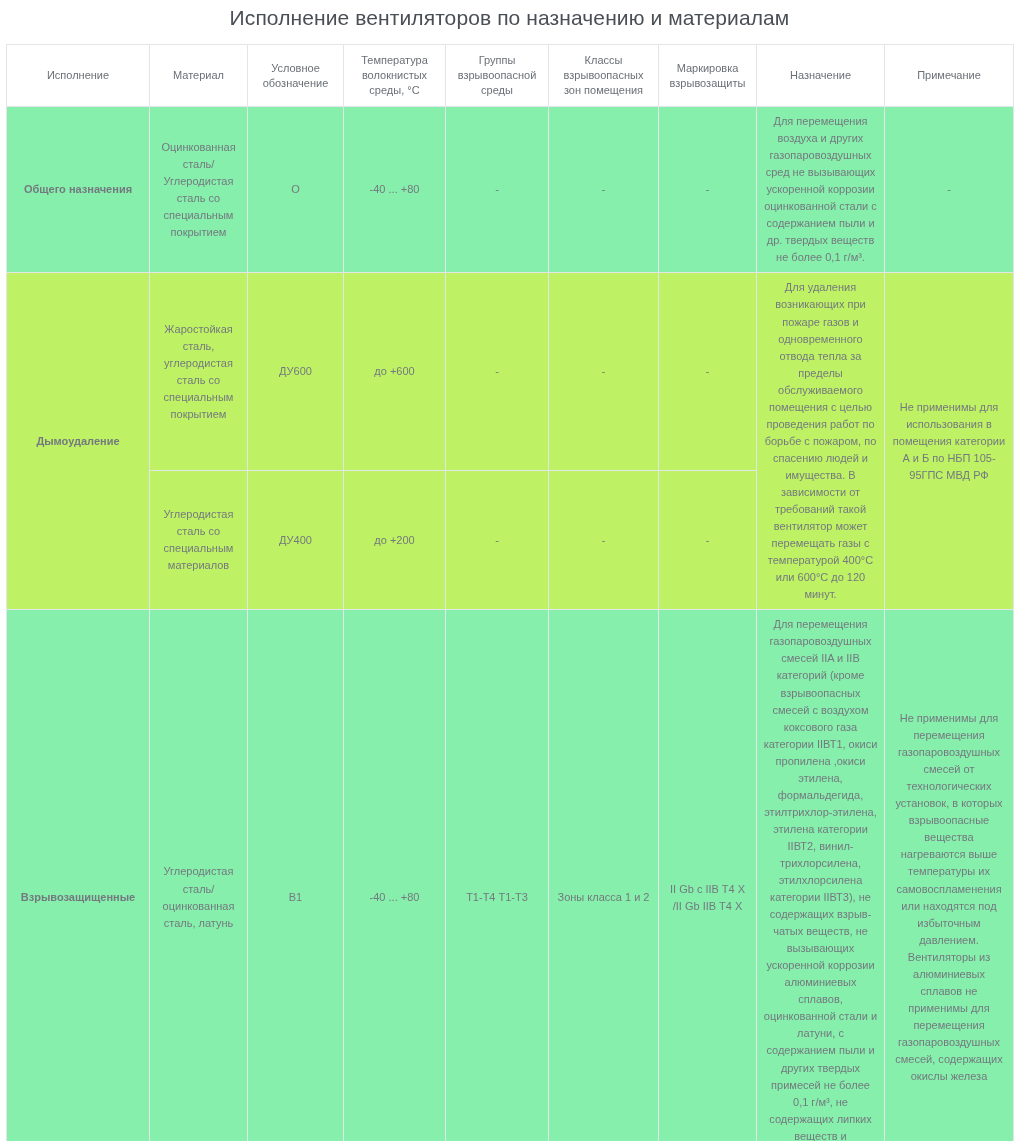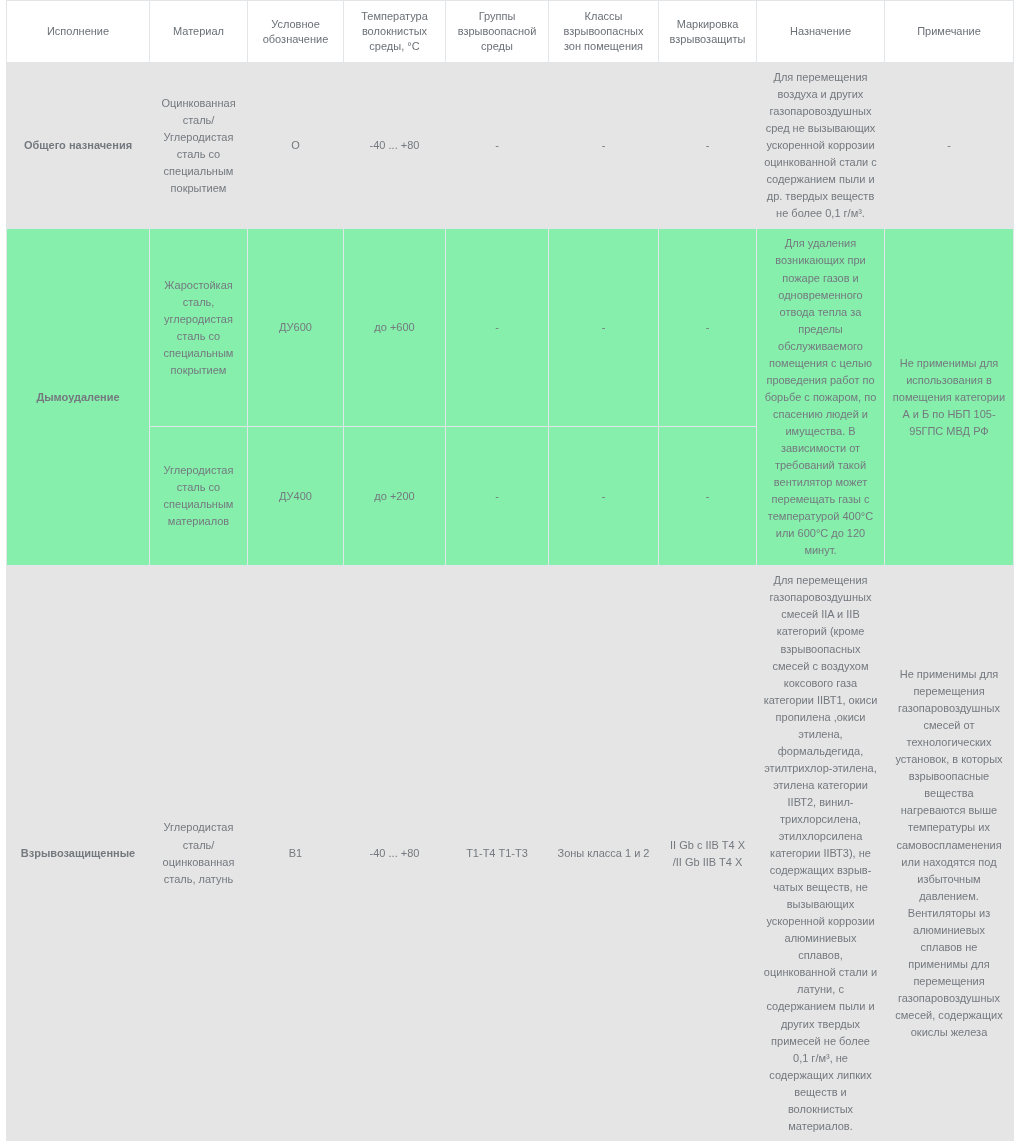--- a/index.html
+++ b/index.html
@@ -53,44 +53,45 @@
     font-size: 11px;
     line-height: 1.55;
     color: #74797f;
   }
   td.rowname {
     font-size: 12px;
     color: #5e6368;
     font-weight: bold;
   }
   tr.shaded td {
-    background: #86efac;
+    background: #bef264;
   }
   tr.plain td {
-    background: #e5e5e5;
+    background: #86efac;
   }
   .col-0 { width: 143px; }
   .col-1 { width: 98px; }
   .col-2 { width: 96px; }
   .col-3 { width: 102px; }
   .col-4 { width: 103px; }
   .col-5 { width: 110px; }
   .col-6 { width: 98px; }
   .col-7 { width: 128px; }
   .col-8 { width: 129px; }
   .purpose-cell {
     font-size: 11px;
     line-height: 1.55;
   }
 </style>
 </head>
 <body>
 
 <div class="page">
 
+  <h1 class="page-title">Исполнение вентиляторов по назначению и материалам</h1>
 
   <table class="spec">
     <colgroup>
       <col class="col-0">
         <col class="col-1">
         <col class="col-2">
         <col class="col-3">
       <col class="col-4">
         <col class="col-5">
         <col class="col-6">

